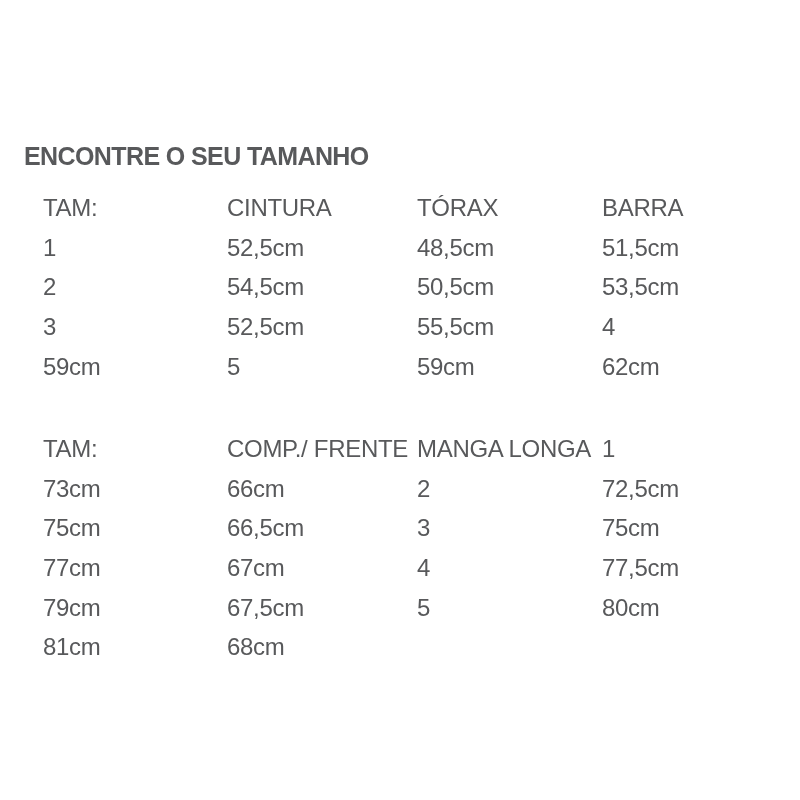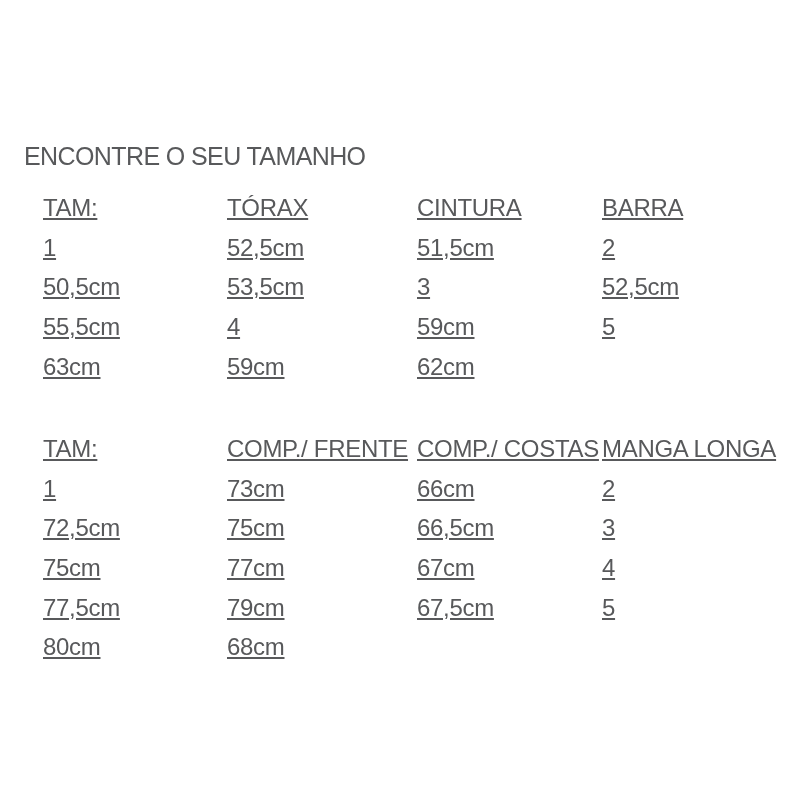--- a/index.html
+++ b/index.html
@@ -12,87 +12,87 @@
     height: 800px;
     overflow: hidden;
     font-family: "Liberation Sans", "DejaVu Sans", sans-serif;
     -webkit-font-smoothing: antialiased;
   }
   .page-title {
     position: absolute;
     left: 24px;
     top: 125px;
     font-size: 25px;
-    font-weight: 400;
+    font-weight: 700;
     letter-spacing: -0.6px;
     line-height: 28px;
     white-space: nowrap;
   }
   .tbl {
     position: absolute;
     left: 43px;
     display: grid;
     grid-template-columns: 184px 190px 185px 200px;
   }
   #size-table-1 { top: 188px; }
   #size-table-2 { top: 429px; }
   .cell {
     height: 39.7px;
     display: flex;
     align-items: center;
     font-size: 24px;
     font-weight: 400;
     letter-spacing: -0.3px;
     white-space: nowrap;
-    text-decoration: underline;
   }
 </style>
 </head>
 <body style="background: rgb(255, 255, 255); color: rgb(88, 89, 91);">
 
 <h1 class="page-title">ENCONTRE O SEU TAMANHO</h1>
 
 <div class="tbl" id="size-table-1">
     <div class="cell header">TAM:</div>
+    <div class="cell header">CINTURA</div>
     <div class="cell header">TÓRAX</div>
-    <div class="cell header">CINTURA</div>
     <div class="cell header">BARRA</div>
     <div class="cell">1</div>
     <div class="cell">52,5cm</div>
+    <div class="cell">48,5cm</div>
     <div class="cell">51,5cm</div>
     <div class="cell">2</div>
+    <div class="cell">54,5cm</div>
     <div class="cell">50,5cm</div>
     <div class="cell">53,5cm</div>
     <div class="cell">3</div>
     <div class="cell">52,5cm</div>
     <div class="cell">55,5cm</div>
     <div class="cell">4</div>
     <div class="cell">59cm</div>
     <div class="cell">5</div>
-    <div class="cell">63cm</div>
     <div class="cell">59cm</div>
     <div class="cell">62cm</div>
   </div>
 
 <div class="tbl" id="size-table-2">
     <div class="cell header">TAM:</div>
     <div class="cell header">COMP./ FRENTE</div>
-    <div class="cell header">COMP./ COSTAS</div>
     <div class="cell header">MANGA LONGA</div>
     <div class="cell">1</div>
     <div class="cell">73cm</div>
     <div class="cell">66cm</div>
     <div class="cell">2</div>
     <div class="cell">72,5cm</div>
     <div class="cell">75cm</div>
     <div class="cell">66,5cm</div>
     <div class="cell">3</div>
     <div class="cell">75cm</div>
     <div class="cell">77cm</div>
     <div class="cell">67cm</div>
     <div class="cell">4</div>
     <div class="cell">77,5cm</div>
     <div class="cell">79cm</div>
     <div class="cell">67,5cm</div>
     <div class="cell">5</div>
     <div class="cell">80cm</div>
+    <div class="cell">81cm</div>
     <div class="cell">68cm</div>
   </div>
 
 </body></html>

